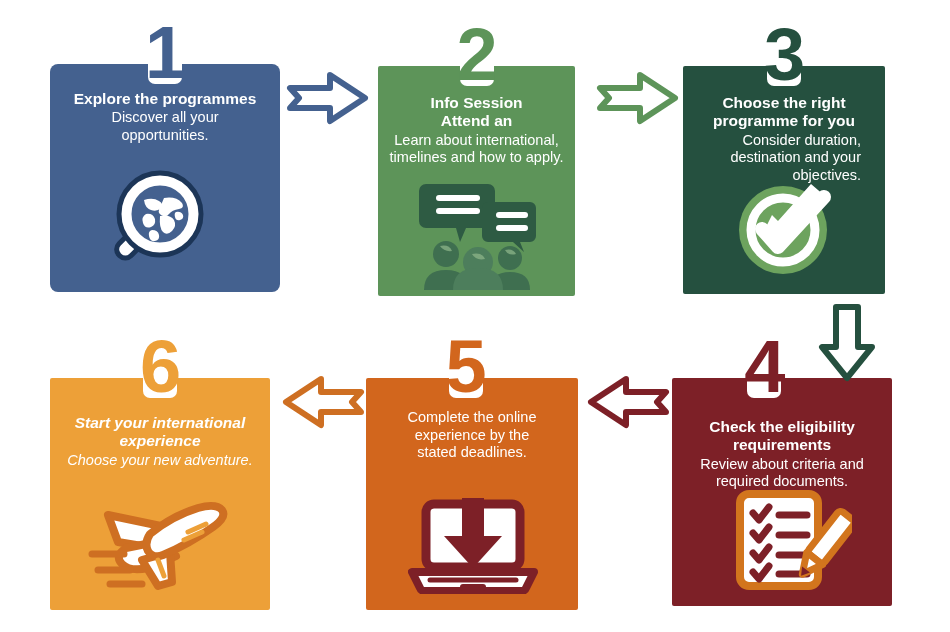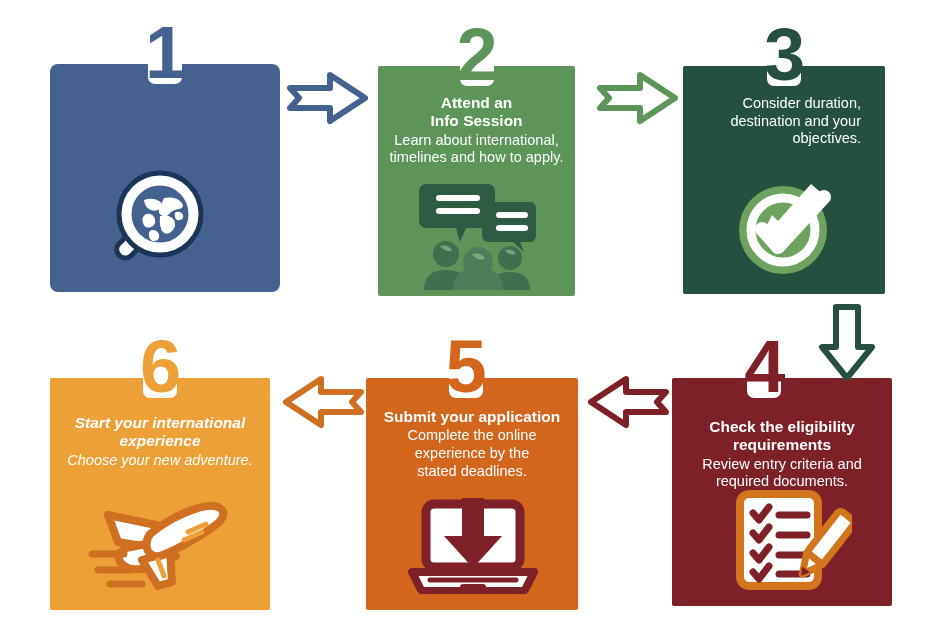--- a/index.html
+++ b/index.html
@@ -50,20 +50,24 @@
 </style>
 </head>
 <body>
 
 <div id="stage">
 
   <div class="card c-blue" style="left:50px;top:64px;width:230px;height:228px;">
     <div class="body"></div>
     <div class="notch"></div>
     <div class="stepnum" style="color:#44618f;">1</div>
+    <div class="txt">
+      <div class="t-title">Explore the programmes</div>
+      <div class="t-sub" style="padding:0 26px;">Discover all your opportunities.</div>
+    </div>
     <div class="art" style="left:50px;top:100px;">
       <svg width="135" height="120" viewBox="0 0 135 120">
         <g transform="rotate(45 60 50)">
           <rect x="52" y="52" width="17" height="56" rx="8" fill="#ffffff" stroke="#1c3557" stroke-width="5"></rect>
         </g>
         <circle cx="60" cy="50" r="41" fill="#ffffff" stroke="#1c3557" stroke-width="5"></circle>
         <circle cx="60" cy="50" r="31" fill="#44618f" stroke="#ffffff" stroke-width="5"></circle>
         <g fill="#ffffff">
           <path d="M44 36 q9 -3 15 1 q5 3 2 7 q-4 4 -10 2 q-6 -2 -7 -10z"></path>
           <path d="M64 34 q12 -2 18 5 q3 5 -3 6 q-7 1 -10 5 q-3 4 -8 1 q-4 -3 -1 -8 q2 -4 4 -9z"></path>
@@ -80,22 +84,22 @@
     <svg width="84" height="56" viewBox="0 0 84 56">
       <path d="M4 18 H44 V5 L79 28 L44 51 V38 H4 L13 28 Z" fill="none" stroke="#44618f" stroke-width="6" stroke-linejoin="round" stroke-linecap="round"></path>
     </svg>
   </div>
 
   <div class="card c-green sq" style="left:378px;top:66px;width:197px;height:230px;">
     <div class="body"></div>
     <div class="notch"></div>
     <div class="stepnum" style="color:#5d9459;">2</div>
     <div class="txt" style="top:28px;">
+      <div class="t-title">Info Session</div>
       <div class="t-title">Attend an</div>
-      <div class="t-title">Info Session</div>
       <div class="t-sub">Learn about international, timelines and how to apply.</div>
     </div>
     <div class="art" style="left:40px;top:112px;">
       <svg width="122" height="112" viewBox="0 0 122 112">
 
         <path d="M8 6 h62 a7 7 0 0 1 7 7 v30 a7 7 0 0 1 -7 7 h-22 l-6 14 l-4 -14 h-30 a7 7 0 0 1 -7 -7 v-30 a7 7 0 0 1 7 -7z" fill="#2e5b43"></path>
         <rect x="18" y="17" width="44" height="6" rx="3" fill="#ffffff"></rect>
         <rect x="18" y="30" width="44" height="6" rx="3" fill="#ffffff"></rect>
 
         <path d="M70 24 h42 a6 6 0 0 1 6 6 v28 a6 6 0 0 1 -6 6 h-10 l4 10 l-11 -10 h-25 a6 6 0 0 1 -6 -6 v-28 a6 6 0 0 1 6 -6z" fill="#2e5b43"></path>
@@ -125,20 +129,21 @@
     <svg width="84" height="56" viewBox="0 0 84 56">
       <path d="M4 18 H44 V5 L79 28 L44 51 V38 H4 L13 28 Z" fill="none" stroke="#5d9459" stroke-width="6" stroke-linejoin="round" stroke-linecap="round"></path>
     </svg>
   </div>
 
   <div class="card c-dgreen sq" style="left:683px;top:66px;width:202px;height:228px;">
     <div class="body"></div>
     <div class="notch"></div>
     <div class="stepnum" style="color:#25503f;">3</div>
     <div class="txt" style="top:28px;">
+      <div class="t-title" style="padding:0 16px;">Choose the right programme for you</div>
       <div class="t-sub" style="padding:0 18px;text-align:right;">Consider duration, destination and your objectives.</div>
     </div>
     <div class="art" style="left:48px;top:108px;">
       <svg width="112" height="104" viewBox="0 0 112 104">
         <circle cx="52" cy="56" r="44" fill="#6da35e"></circle>
         <circle cx="52" cy="56" r="32" fill="none" stroke="#ffffff" stroke-width="9"></circle>
         <path d="M33 57 L48 72 L94 22 L80 10 L47 47 L41 41 Z" fill="#ffffff"></path>
         <path d="M31 55 L47 73 L93 23" fill="none" stroke="#ffffff" stroke-width="14" stroke-linecap="round" stroke-linejoin="round"></path>
       </svg>
     </div>
@@ -149,21 +154,21 @@
       <path d="M20 4 H42 V44 H56 L31 75 L6 44 H20 Z" fill="none" stroke="#25503f" stroke-width="6" stroke-linejoin="round" stroke-linecap="round"></path>
     </svg>
   </div>
 
   <div class="card c-maroon sq" style="left:672px;top:378px;width:220px;height:228px;">
     <div class="body"></div>
     <div class="notch" style="left:42%;"></div>
     <div class="stepnum" style="color:#7d2027;left:42%;">4</div>
     <div class="txt" style="top:40px;">
       <div class="t-title" style="padding:0 12px;">Check the eligibility requirements</div>
-      <div class="t-sub" style="padding:0 10px;">Review entry criteria and required documents.</div>
+      <div class="t-sub" style="padding:0 10px;">Review about criteria and required documents.</div>
     </div>
     <div class="art" style="left:62px;top:110px;">
       <svg width="118" height="104" viewBox="0 0 118 104">
         <rect x="6" y="6" width="78" height="92" rx="9" fill="#ffffff" stroke="#d2751d" stroke-width="8"></rect>
         <g stroke="#7d2027" stroke-width="7" stroke-linecap="round" stroke-linejoin="round" fill="none">
           <path d="M19 25 l6 7 l10 -13"></path>
           <path d="M19 45 l6 7 l10 -13"></path>
           <path d="M19 65 l6 7 l10 -13"></path>
           <path d="M19 84 l6 7 l10 -13"></path>
           <path d="M45 27 H73"></path>
@@ -184,21 +189,20 @@
     <svg width="84" height="56" viewBox="0 0 84 56">
       <path d="M80 18 H40 V5 L5 28 L40 51 V38 H80 L71 28 Z" fill="none" stroke="#7d2027" stroke-width="6" stroke-linejoin="round" stroke-linecap="round"></path>
     </svg>
   </div>
 
   <div class="card c-orange sq" style="left:366px;top:378px;width:212px;height:232px;">
     <div class="body"></div>
     <div class="notch" style="left:47%;"></div>
     <div class="stepnum" style="color:#d2661d;left:47%;">5</div>
     <div class="txt" style="top:30px;">
-      <div class="t-title">Submit your application</div>
       <div class="t-sub" style="padding:0 30px;">Complete the online experience by the stated deadlines.</div>
     </div>
     <div class="art" style="left:42px;top:118px;">
       <svg width="130" height="98" viewBox="0 0 130 98">
         <rect x="18" y="8" width="94" height="63" rx="8" fill="#ffffff" stroke="#7d2027" stroke-width="9"></rect>
         <path d="M4 76 H126 L118 92 Q117 95 113 95 H17 Q13 95 12 92 Z" fill="#ffffff" stroke="#7d2027" stroke-width="8" stroke-linejoin="round"></path>
         <path d="M22 84 H108" stroke="#7d2027" stroke-width="5" stroke-linecap="round"></path>
         <rect x="52" y="88" width="26" height="7" rx="3" fill="#7d2027"></rect>
         <path d="M54 2 H76 V40 H94 L65 72 L36 40 H54 Z" fill="#7d2027"></path>
       </svg>

